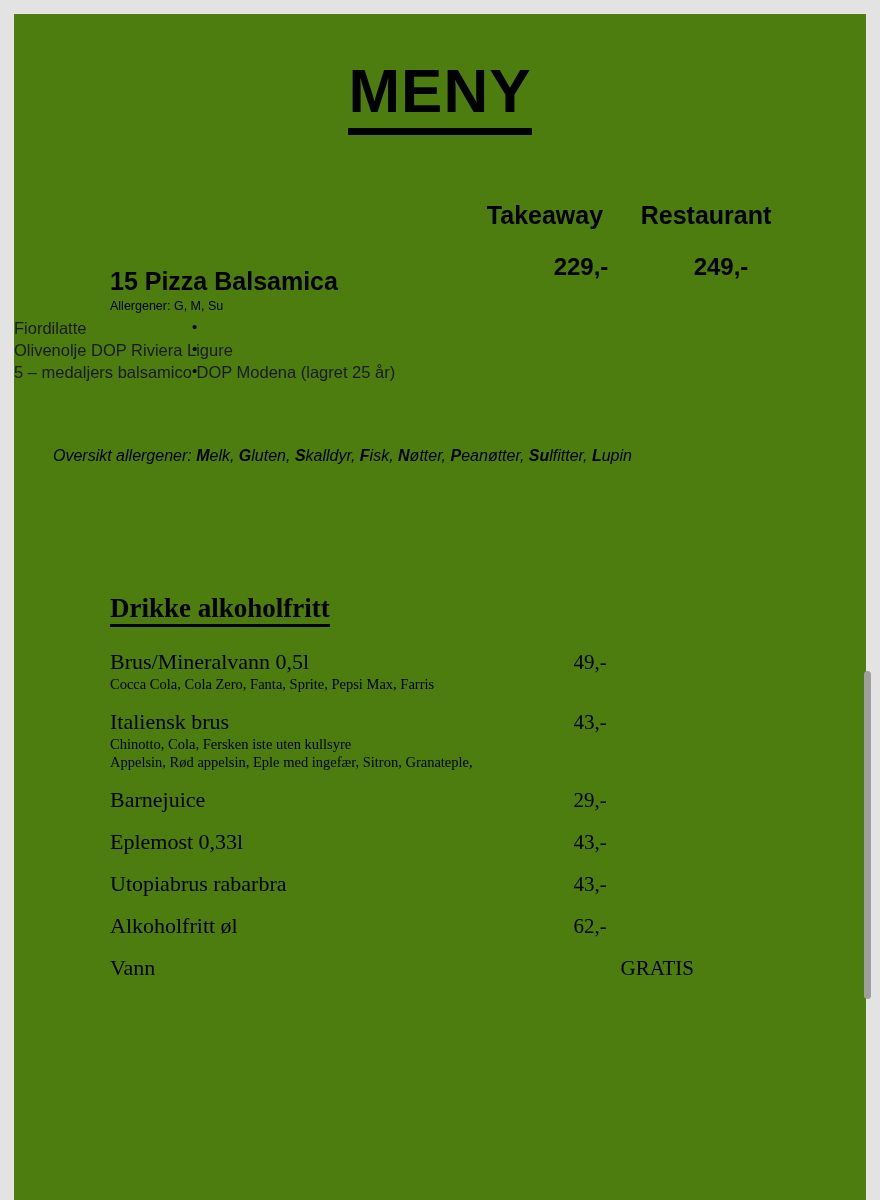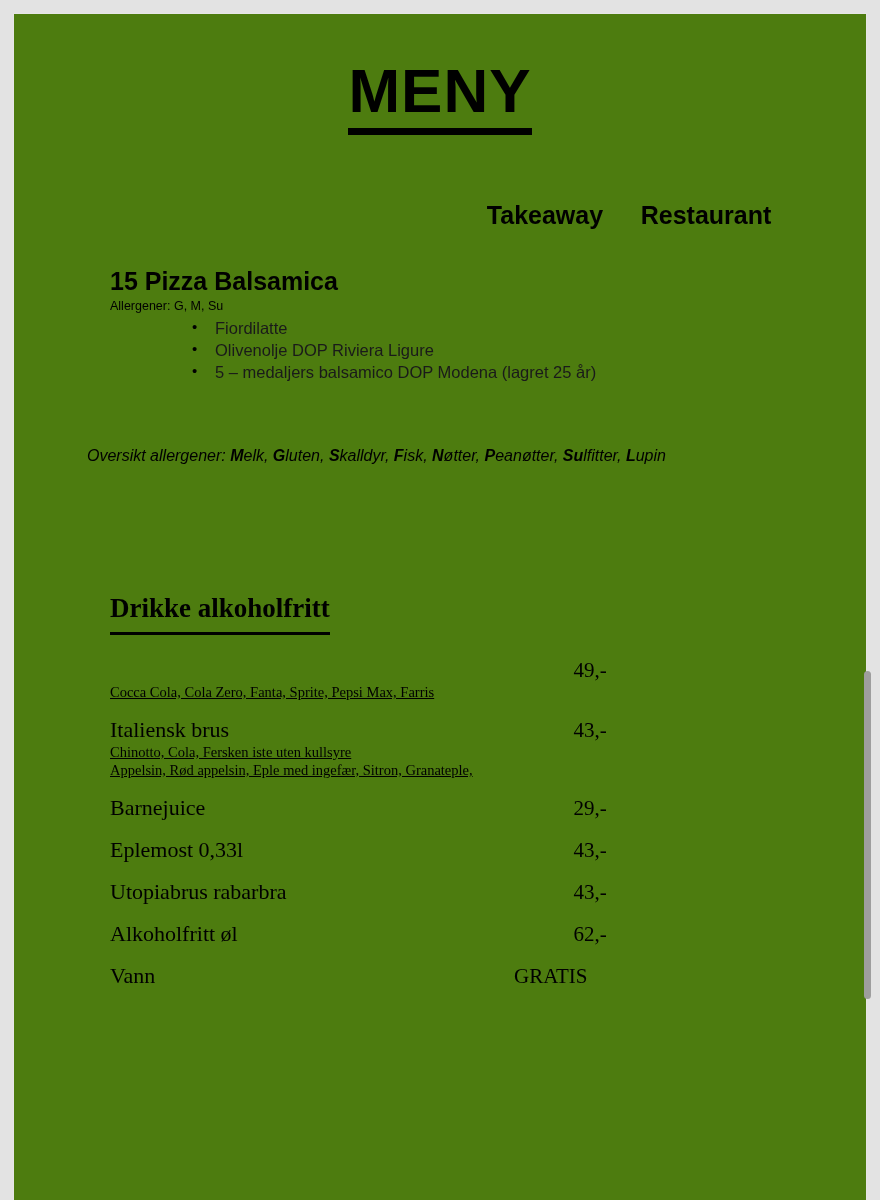--- a/index.html
+++ b/index.html
@@ -102,55 +102,54 @@
     color: #000;
   }
 
   .ingredients {
     margin: 4px 0 0 0;
     padding: 0;
     list-style: none;
   }
   .ingredients li {
     position: relative;
-    padding-left: 201px;
     font-size: 16.5px;
     line-height: 22px;
     color: #1a1a1a;
   }
   .ingredients li::before {
     content: "\2022";
     position: absolute;
     left: 178px;
     top: -1px;
     font-size: 15px;
     color: #000;
   }
 
   .allergen-overview {
-    margin-left: 73px;
+    margin-left: 39px;
     margin-top: 64px;
     font-style: italic;
     font-size: 16px;
     color: #000;
   }
   .allergen-overview b { font-weight: bold; font-style: italic; }
 
   
   .section-head-wrap {
     margin-left: 96px;
     margin-top: 128px;
   }
   .section-head {
     display: inline-block;
     font-family: "Liberation Serif", "DejaVu Serif", serif;
     font-weight: bold;
     font-size: 27px;
     color: #000;
-    padding-bottom: 8px;
+    padding-bottom: 0;
     border-bottom: 3px solid #000;
   }
 
   .drinks {
     margin-top: 22px;
   }
   .drink {
     position: relative;
     margin-left: 96px;
     margin-bottom: 16px;
@@ -170,31 +169,30 @@
   .drink-price {
     position: absolute;
     left: 420px;
     top: 1px;
     width: 120px;
     text-align: center;
     font-size: 21px;
     color: #000;
   }
   .drink-price.free {
-    left: 404px;
+    left: 424px;
     width: 160px;
-    text-align: left;
+    text-align: right;
     font-size: 21px;
   }
   .drink-desc {
     margin-top: 0px;
     font-size: 14.5px;
     line-height: 18px;
     color: #000;
-    text-decoration: underline;
   }
 
   
   .scrollbar-track {
     position: absolute;
     right: 4px;
     top: 14px;
     width: 10px;
     height: 1186px;
     background: transparent;
@@ -220,39 +218,42 @@
       <span class="doc-title">MENY</span>
     </div>
 
     <div class="col-head-row">
       <span class="col-head takeaway sans">Takeaway</span>
       <span class="col-head restaurant sans">Restaurant</span>
     </div>
 
     <div class="dish-row">
       <span class="dish-name sans">15 Pizza Balsamica</span>
+      <span class="dish-price p1 sans">229,-</span>
+      <span class="dish-price p2 sans">249,-</span>
     </div>
 
     <div class="allergener sans">Allergener: G, M, Su</div>
 
     <ul class="ingredients sans" id="ingredients-list">
         <li>Fiordilatte</li>
         <li>Olivenolje DOP Riviera Ligure</li>
         <li>5 – medaljers balsamico DOP Modena (lagret 25 år)</li>
       </ul>
 
     <div class="allergen-overview sans" id="allergen-overview"><span>Oversikt allergener: </span><span><b>M</b>elk, </span><span><b>G</b>luten, </span><span><b>S</b>kalldyr, </span><span><b>F</b>isk, </span><span><b>N</b>øtter, </span><span><b>P</b>eanøtter, </span><span><b>Su</b>lfitter, </span><span><b>L</b>upin</span></div>
 
     <div class="section-head-wrap">
       <span class="section-head">Drikke alkoholfritt</span>
     </div>
 
     <div class="drinks" id="drinks-list">
         <div class="drink">
           <div class="drink-line">
+            <span class="drink-name">Brus/Mineralvann 0,5l</span>
             <span class="drink-price">49,-</span>
           </div>
           <div class="drink-desc">Cocca Cola, Cola Zero, Fanta, Sprite, Pepsi Max, Farris</div>
         </div>
         <div class="drink">
           <div class="drink-line">
             <span class="drink-name">Italiensk brus</span>
             <span class="drink-price">43,-</span>
           </div>
           <div class="drink-desc">Chinotto, Cola, Fersken iste uten kullsyre</div>

